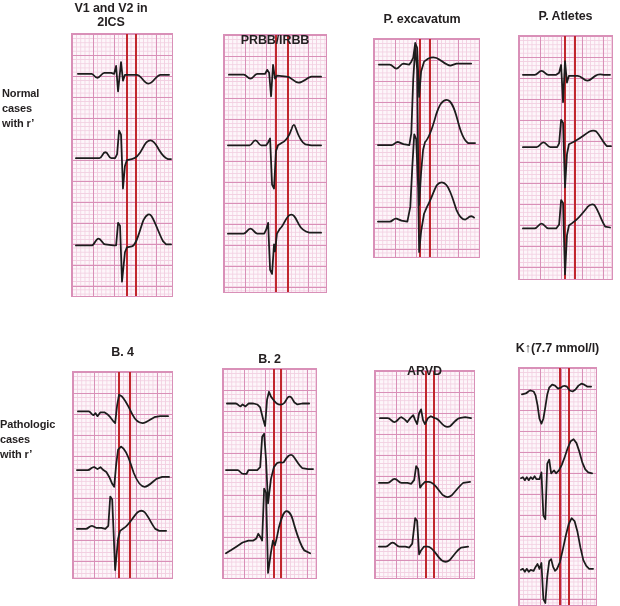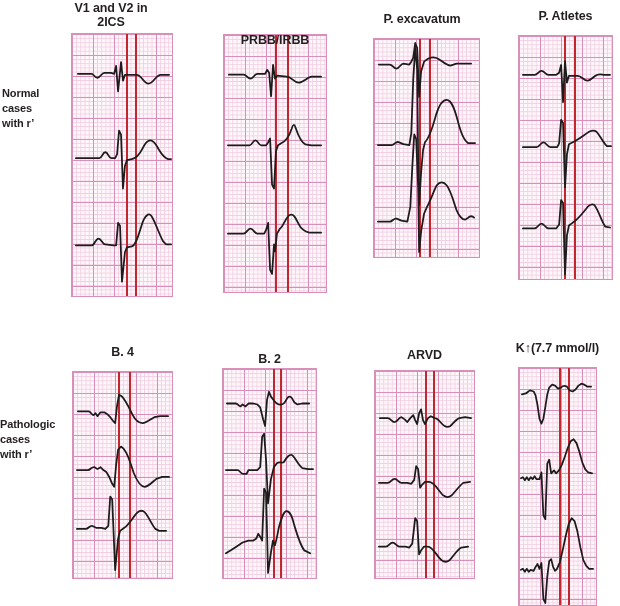--- a/index.html
+++ b/index.html
@@ -118,21 +118,21 @@
       <div class="strip-title" style="left: 194.5px; top: 352px;">B. 2</div>
       <div class="strip" style="left: 374px; top: 370px; width: 101px; height: 209px;">
         <div class="marker-line" style="left: 50px;"></div>
         <div class="marker-line" style="left: 58px;"></div>
         <svg viewBox="0 0 101 209" class="trace-svg">
           <path d="M5,47 L13,47 C16,47 17,51 20,51 C23,51 24,46 27,46 L30,48 L33,51 L36,47 L39,44 L41,49 L43,53 L45,42 L47,38 L49,49 L51,53 L54,47 L57,45 L61,47 C65,47 67,53 71,55 Q74,57 77,55 C80,52 83,48 86,47 L92,46 L98,47" class="trace"></path>
           <path d="M4,113 L13,113 C16,113 17,109 20,109 C23,109 24,113 27,113 L33,113 L37,114 L40,110 L42,96 L44,99 L46,118 L48,115 L51,112 L55,112 C61,112 65,122 70,126 Q74,129 78,126 C82,122 86,116 90,113 L97,112" class="trace"></path>
           <path d="M4,178 L11,178 C14,178 15,174 18,174 C21,174 22,178 25,178 L31,178 L35,179 L38,175 L41,149 L43,152 L45,186 L47,182 L50,178 L54,178 C59,178 63,188 68,192 Q72,195 76,192 C80,188 84,181 88,179 L95,178" class="trace"></path>
         </svg>
       </div>
-      <div class="strip-title" style="left: 349.5px; top: 348px;">ARVD</div>
+      <div class="strip-title" style="left: 349.5px; top: 364px;">ARVD</div>
       <div class="strip" style="left: 518px; top: 367px; width: 79px; height: 239px;">
         <div class="marker-line" style="left: 40px;"></div>
         <div class="marker-line" style="left: 49px;"></div>
         <svg viewBox="0 0 79 239" class="trace-svg">
           <path d="M3,25 L7,24 C9,23 10,21 12,21 L15,22 L17,26 L19,36 L21,50 L23,55 L25,50 L27,38 L29,25 L31,18 L34,15 L37,16 L40,19 L43,18 Q46,15 49,17 L52,21 L55,22 L58,20 L61,16 L64,14 L67,15 L70,17 L74,17" class="trace"></path>
           <path d="M2,111 L4,110 L6,113 L8,110 L10,113 L12,110 L14,112 L16,109 L18,112 L21,112 L23,105 L25,149 L27,153 L29,96 L31,92 L33,106 L36,103 L38,106 L41,103 L44,97 L47,89 L50,80 L53,73 L56,71 L59,75 L62,84 L65,95 L68,102 L71,105 L75,106" class="trace"></path>
           <path d="M2,205 L4,204 L6,207 L8,204 L10,207 L12,205 L15,206 L17,202 L19,199 L21,204 L23,198 L25,235 L27,239 L29,212 L31,196 L33,194 L35,202 L37,206 L39,204 L42,197 L45,184 L48,170 L51,158 L54,152 L57,155 L60,166 L63,182 L66,195 L69,201 L72,204 L76,204" class="trace"></path>
         </svg>
       </div>
       <div class="strip-title" style="left: 482.5px; top: 341px;">K↑(7.7 mmol/l)</div>

